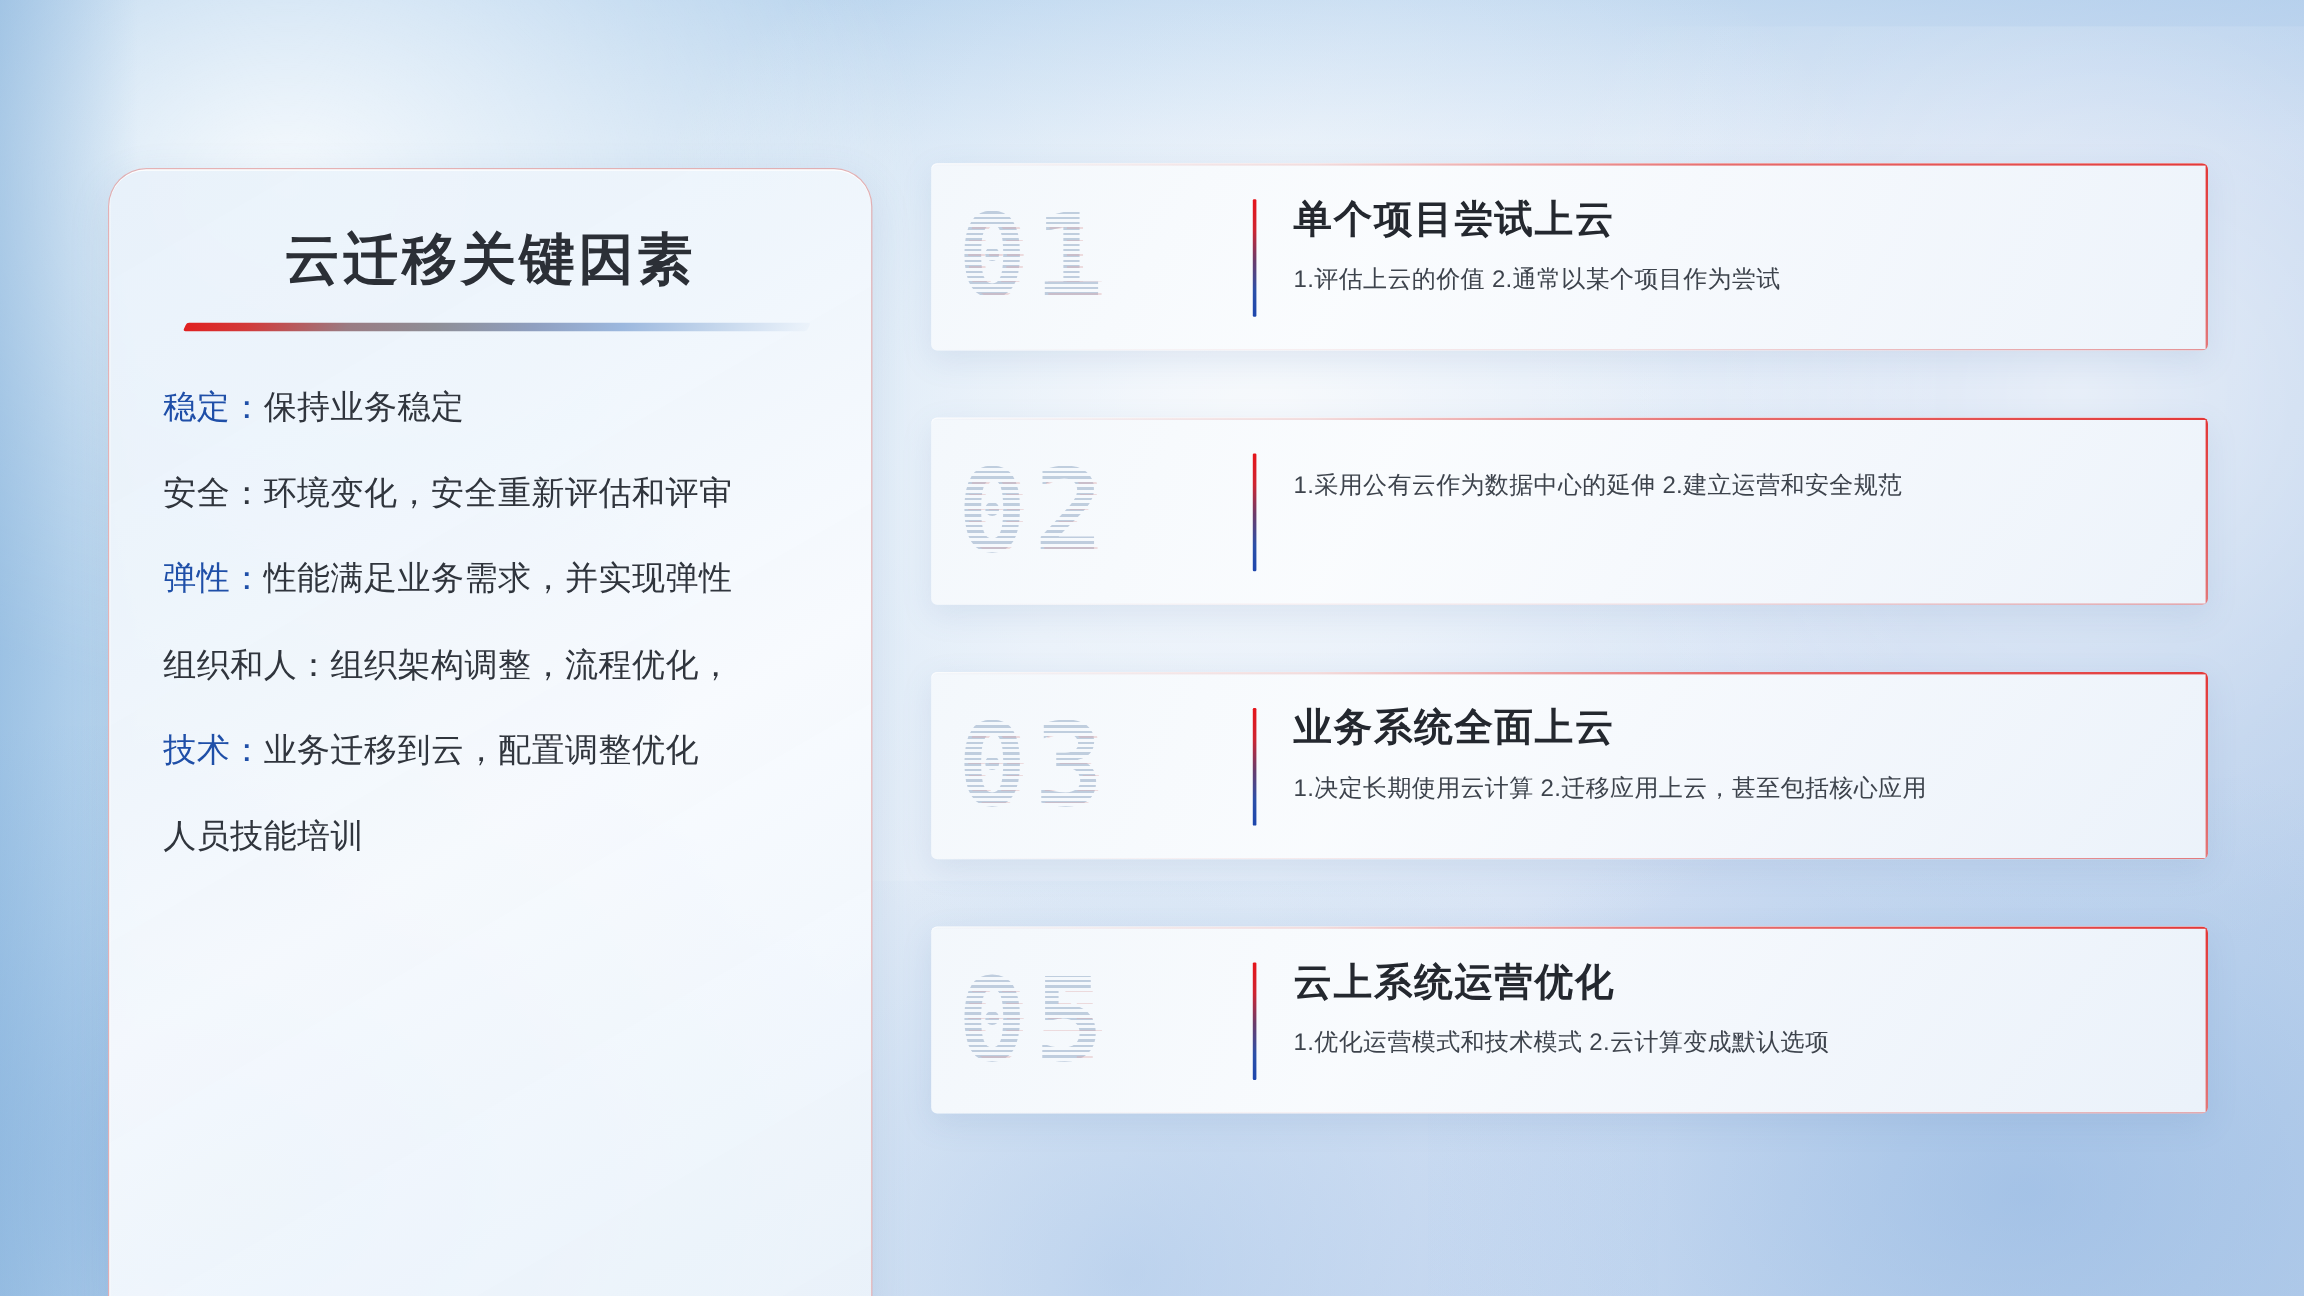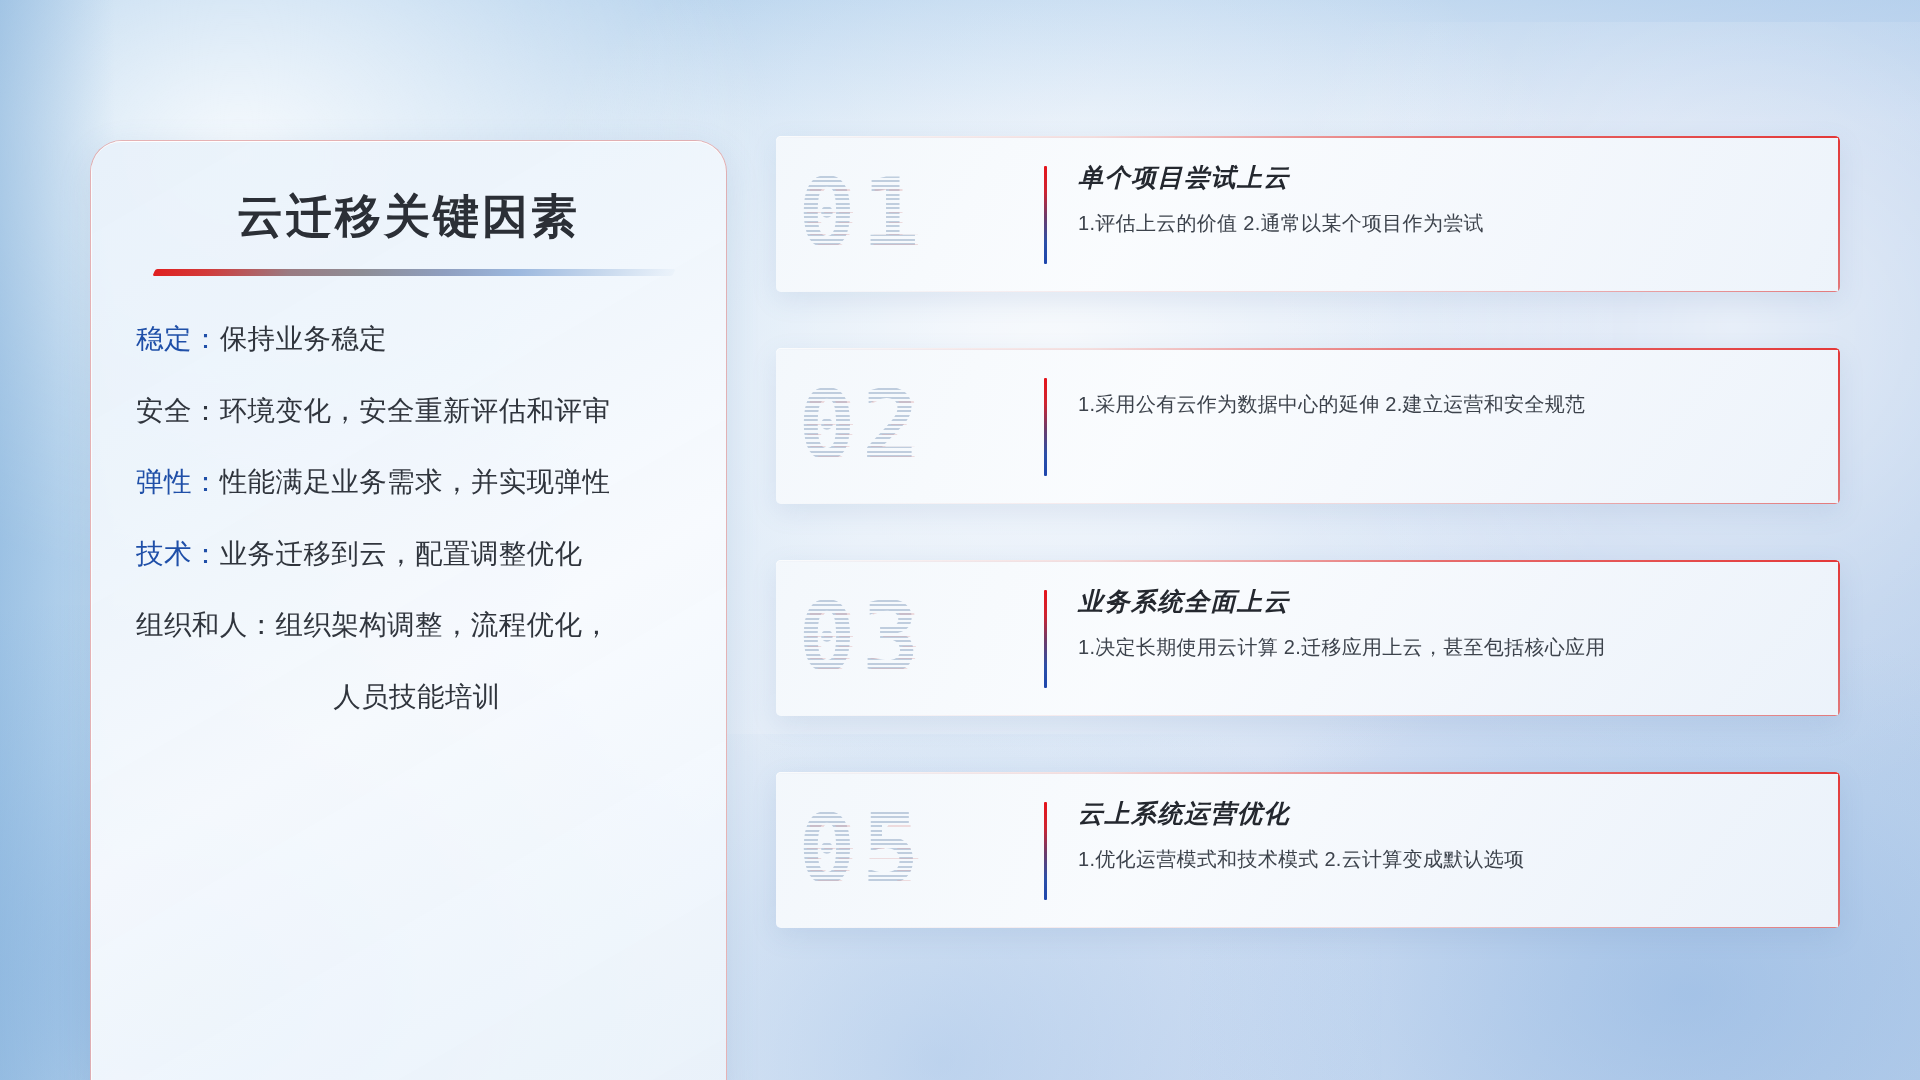--- a/index.html
+++ b/index.html
@@ -123,21 +123,21 @@
     right: 28px;
   }
   .panel-row {
     font-size: 27.5px;
     line-height: 1.0;
     color: #30353d;
     margin-bottom: 44px;
     white-space: nowrap;
     letter-spacing: 0.4px;
   }
-  .panel-row:last-child { margin-bottom: 16px; text-align: center; }
+  .panel-row:last-child { margin-bottom: 16px; }
   .panel-row .lbl { color: #1f4fa8; }
   .panel-row .lbl.dark { color: #30353d; }
   .panel-row .txt { color: #30353d; }
 
   
   .cards { position: absolute; left: 776px; top: 136px; width: 1064px; }
   .card {
     position: relative;
     height: 156px;
     margin-bottom: 56px;
@@ -226,27 +226,26 @@
       #e5141b 0%,
       #cf2430 26%,
       #6b3b6a 52%,
       #2b4fa8 78%,
       #1d46ad 100%);
     border-radius: 1px;
   }
 
   .card-body { position: absolute; left: 302px; top: 26px; right: 30px; }
   .card-title {
-    font-size: 25px;
+    font-size: 32px;
     font-weight: 700;
     color: #24282f;
     letter-spacing: 1.5px;
     line-height: 1.25;
     white-space: nowrap;
-    font-style: italic;
   }
   .card-sub {
     margin-top: 17px;
     font-size: 20px;
     color: #3d434c;
     letter-spacing: 0.3px;
     white-space: nowrap;
   }
 </style>
 </head>
@@ -266,22 +265,22 @@
 
 <div class="stage">
 
   <section class="left-panel">
     <h1 class="panel-title">云迁移关键因素</h1>
     <div class="panel-title-underline"></div>
     <div class="panel-list" id="panel-list">
         <div class="panel-row"><span class="lbl">稳定：</span><span class="txt">保持业务稳定</span></div>
         <div class="panel-row"><span class="lbl dark">安全：</span><span class="txt">环境变化，安全重新评估和评审</span></div>
         <div class="panel-row"><span class="lbl">弹性：</span><span class="txt">性能满足业务需求，并实现弹性</span></div>
+        <div class="panel-row"><span class="lbl dark">组织和人：</span><span class="txt">组织架构调整，流程优化，</span></div>
         <div class="panel-row"><span class="lbl">技术：</span><span class="txt">业务迁移到云，配置调整优化</span></div>
-        <div class="panel-row"><span class="lbl dark">组织和人：</span><span class="txt">组织架构调整，流程优化，</span></div>
         <div class="panel-row"><span class="lbl dark"></span><span class="txt">人员技能培训</span></div>
       </div>
   </section>
 
   <section class="cards" id="cards-list">
       <article class="card">
         <div class="card-edge-top"></div>
         <div class="card-edge-right"></div>
         <div class="card-edge-bottom"></div>
         <div class="card-num">

